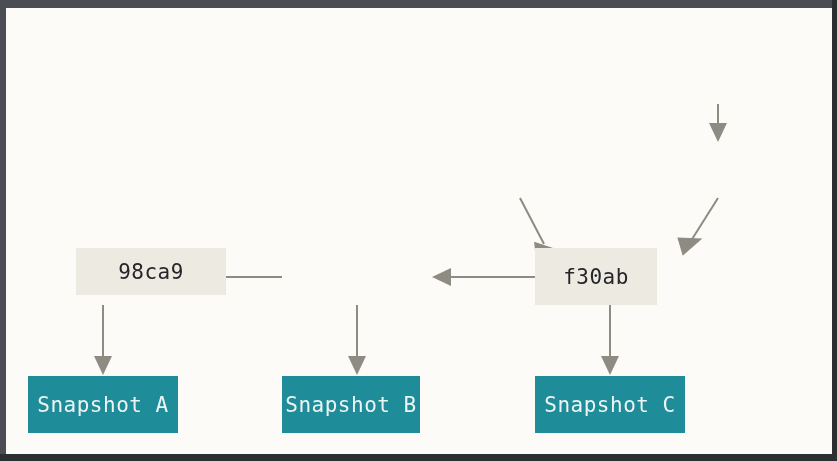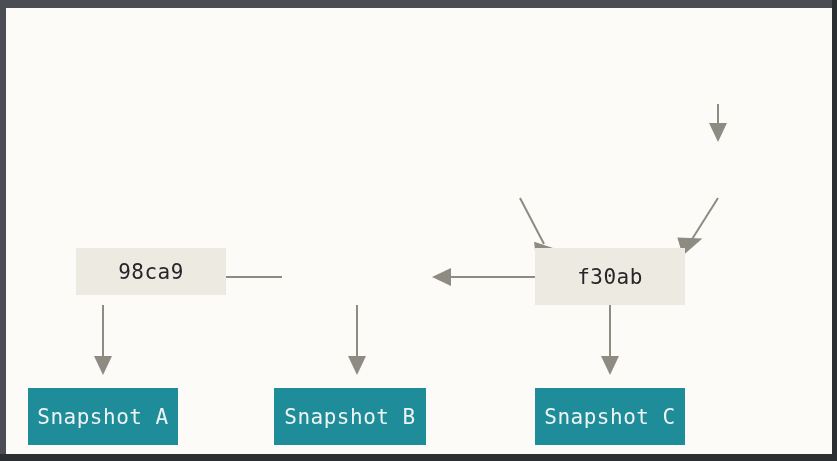--- a/index.html
+++ b/index.html
@@ -60,21 +60,20 @@
   }
   .node.commit {
     background: #eceae1;
     color: #26262a;
     font-size: 21px;
   }
   .node.snapshot {
     background: #1f8d99;
     color: #eef3f3;
     font-size: 21px;
-    margin-top: 12px;
   }
   
   .arrow-line {
     position: absolute;
     background: #8d8b82;
   }
   .arrow-head {
     position: absolute;
     width: 0;
     height: 0;
@@ -131,22 +130,22 @@
 
     <div class="arrow-line" style="left:603px; top:297px; width:2px; height:52px;"></div>
     <div class="arrow-head down" style="left:595px; top:348px;"></div>
 
 
 
 
     <div class="node commit" style="left:22px; top:240px; width:150px; height:47px;margin-left:48px;">98ca9</div>
 
 
-    <div class="node commit" style="left:529px; top:240px; width:150px; height:57px;">f30ab</div>
+    <div class="node commit" style="left:529px; top:240px; width:122px; height:57px;">f30ab</div>
 
     <div class="node snapshot" style="left:22px; top:368px; width:150px; height:57px;">Snapshot A</div>
 
-    <div class="node snapshot" style="left:268px; top:368px; width:152px; height:57px;">Snapshot B</div>
+    <div class="node snapshot" style="left:276px; top:368px; width:138px; height:57px;">Snapshot B</div>
 
     <div class="node snapshot" style="left:529px; top:368px; width:150px; height:57px;text-align:right;">Snapshot C</div>
 
   </div>
 </div>
 
 </body></html>

